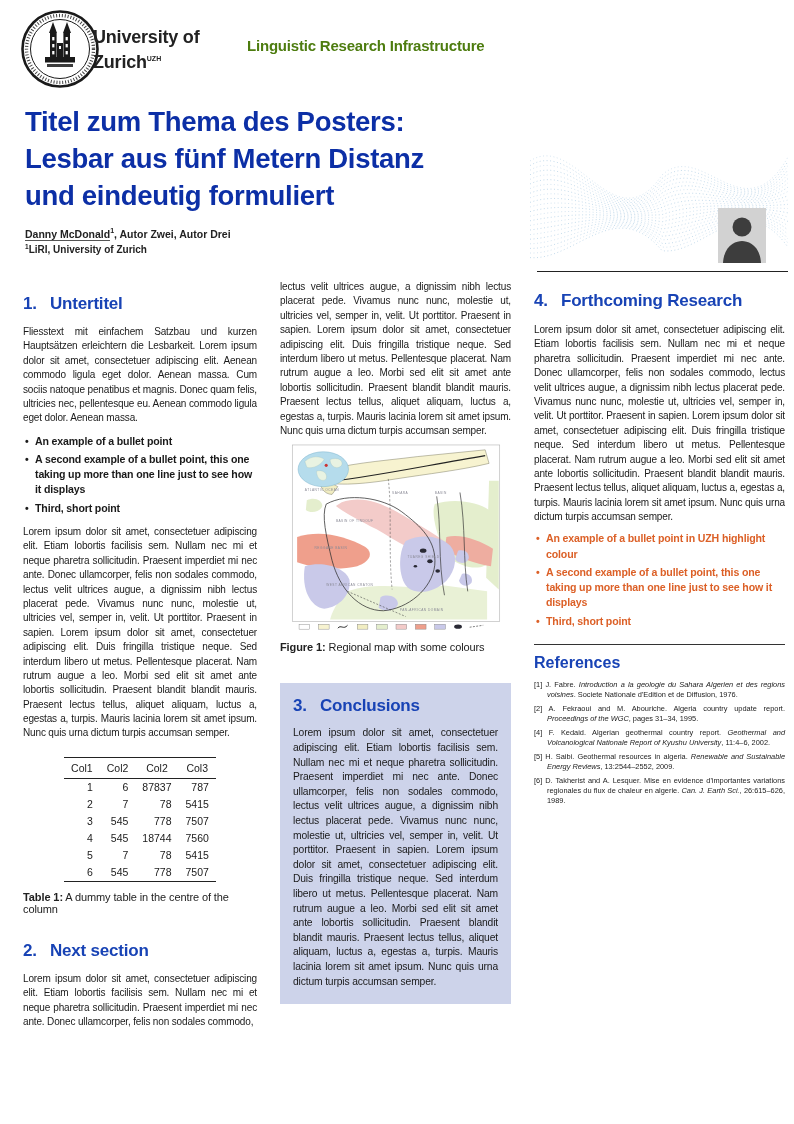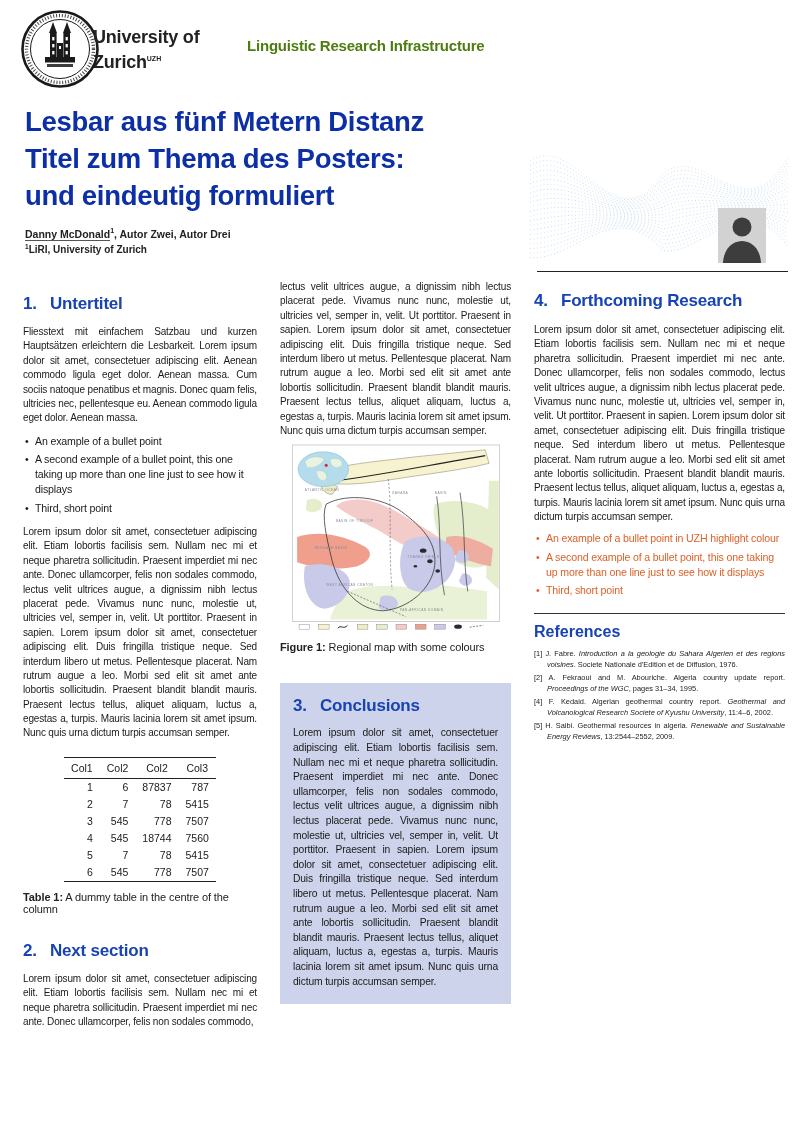--- a/index.html
+++ b/index.html
@@ -30,21 +30,21 @@
   .columns { position:absolute; left:23px; top:278px; display:flex; gap:23px; }
   .col { display:block; }
   .col-1 { width:234px; }
   .col-2 { width:231px; }
   .col-3 { width:251px; }
   p.body { font-size:10px; line-height:1.44; text-align:justify; letter-spacing:-0.15px; }
   h2.section { display:flex; font-size:17px; font-weight:bold; color:var(--hblue); letter-spacing:-0.2px; }
   h2.section .sec-num { width:27px; flex:none; }
   .col-1 h2.first { margin-top:16px; }
   .col-1 .para1 { margin-top:11px; }
-  ul.bullets { list-style:none; margin:8px 0 0 2px; }
+  ul.bullets { list-style:none; margin:8px 0 0 2px;font-weight:bold; }
   ul.bullets li { position:relative; padding-left:10px; font-size:10.6px; line-height:1.44; letter-spacing:-0.15px; margin-top:3px; }
   ul.bullets li::before { content:"\2022"; position:absolute; left:0; top:0; }
   .para2 { margin-top:9px; }
   
   table.dummy { margin:16px auto 0; border-collapse:collapse; font-size:10.5px; border-top:1.4px solid #222; border-bottom:1.4px solid #222; }
   table.dummy th { font-weight:normal; padding:4px 7px 4px; border-bottom:1px solid #222; text-align:center; }
   table.dummy td { padding:2.5px 7px; text-align:right; }
   .caption { margin-top:9px; text-align:left; font-size:11px; color:#222; letter-spacing:-0.1px; }
   .caption .cap-label { font-weight:bold; }
   .col-1 h2.second { margin-top:26px; }
@@ -95,22 +95,22 @@
   </g>
 </svg>
 <div class="uni-name">
   <div><span>University of</span></div>
   <div><span>Zurich</span><sup>UZH</sup></div>
 </div>
 <div class="org-title">Linguistic Research Infrastructure</div>
 
 <div class="title-block">
   <h1 class="poster-title">
+    <div>Titel zum Thema des Posters:</div>
     <div>Lesbar aus fünf Metern Distanz</div>
-    <div>Titel zum Thema des Posters:</div>
     <div>und eindeutig formuliert</div>
   </h1>
   <div class="authors">
     <span class="author-link">Danny McDonald</span><sup>1</sup><span>, Autor Zwei, Autor Drei</span>
   </div>
   <div class="affiliation">
     <sup>1</sup><span>LiRI, University of Zurich</span>
   </div>
 </div>
 
@@ -316,17 +316,18 @@
         <li>An example of a bullet point in UZH highlight colour</li>
         <li>A second example of a bullet point, this one taking up more than one line just to see how it displays</li>
         <li>Third, short point</li>
       </ul>
 
     <div class="refs-divider"></div>
     <h2 class="refs-title">References</h2>
     <div class="refs" id="refs">
         <div class="ref"><span class="ref-num">[1] </span><span>J. Fabre. </span><em>Introduction a la geologie du Sahara Algerien et des regions voisines</em><span>. Societe Nationale d'Edition et de Diffusion, 1976.</span></div>
         <div class="ref"><span class="ref-num">[2] </span><span>A. Fekraoui and M. Abouriche. Algeria country update report. </span><em>Proceedings of the WGC</em><span>, pages 31–34, 1995.</span></div>
-        <div class="ref"><span class="ref-num">[4] </span><span>F. Kedaid. Algerian geothermal country report. </span><em>Geothermal and Volcanological Research Societe of Kyushu University</em><span>, 11:4–6, 2002.</span></div>
+        <div class="ref"><span class="ref-num">[4] </span><span>F. Kedaid. Algerian geothermal country report. </span><em>Geothermal and Volcanological Nationale Report of Kyushu University</em><span>, 11:4–6, 2002.</span></div>
         <div class="ref"><span class="ref-num">[5] </span><span>H. Saibi. Geothermal resources in algeria. </span><em>Renewable and Sustainable Energy Reviews</em><span>, 13:2544–2552, 2009.</span></div>
+        <div class="ref"><span class="ref-num">[6] </span><span>D. Takherist and A. Lesquer. Mise en evidence d'importantes variations regionales du flux de chaleur en algerie. </span><em>Can. J. Earth Sci.</em><span>, 26:615–626, 1989.</span></div>
       </div>
   </div>
 </div>
 
 </body></html>

